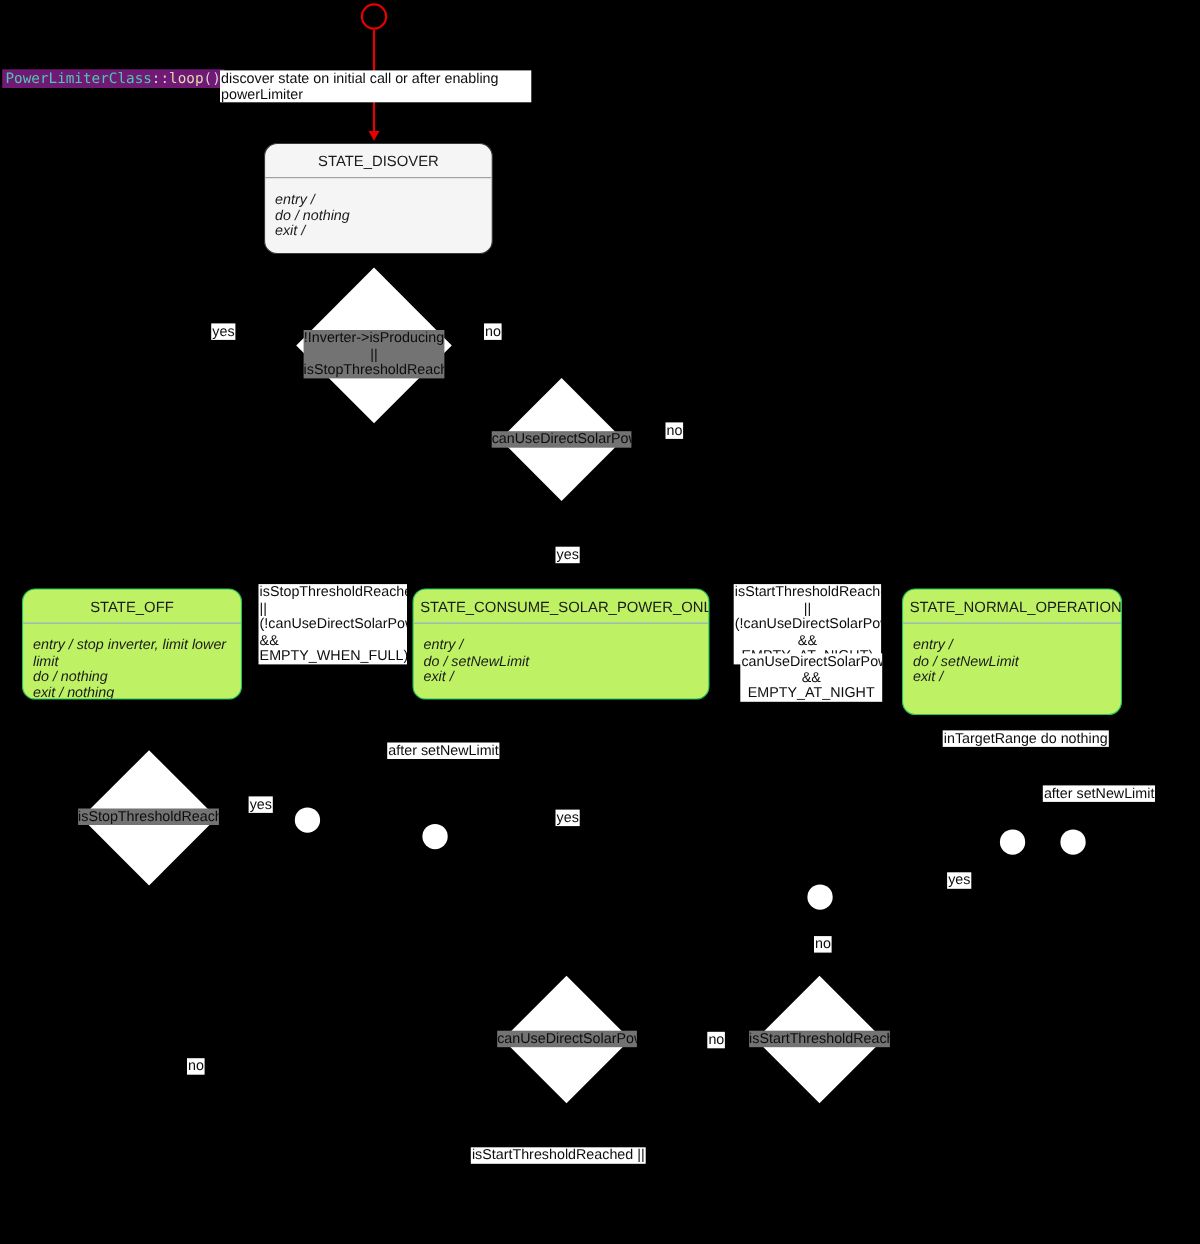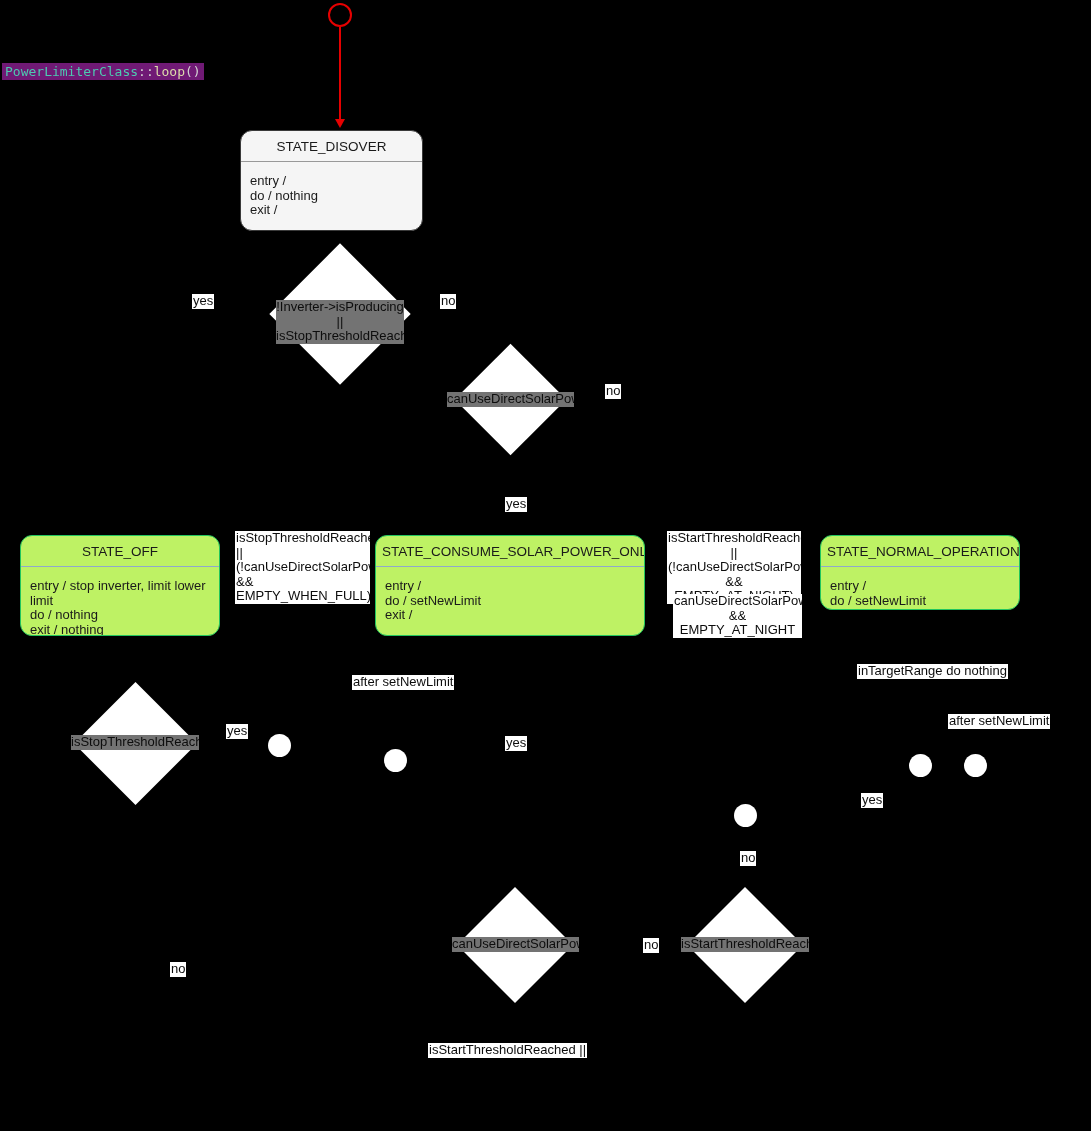--- a/index.html
+++ b/index.html
@@ -76,20 +76,21 @@
   .state-box .divider {
     height: 1px;
     width: 100%;
   }
   .state-box .body {
     font-size: 13px;
     line-height: 14.7px;
     padding: 12px 9px 8px 9px;
     color: #1a1a1a;
     white-space: pre-line;
+    font-style: italic;
   }
   .state-grey {
     background: #f5f5f5;
     border: 1px solid #3a3a3a;
   }
   .state-grey .divider { background: #999999; }
   .state-blue {
     background: #bef264;
     border: 1px solid #22c55e;
   }
@@ -135,22 +136,23 @@
 </head>
 <body>
 
 <div id="canvas">
 
   <div class="code-label"><span class="code-cls">PowerLimiterClass</span><span class="code-sep">::</span><span class="code-fn">loop</span><span class="code-par">()</span></div>
 
   <div class="start-node" style="left:328px; top:3px;"></div>
   <div class="red-line" style="left:339px; top:27px; height:95px;"></div>
   <div class="red-arrowhead" style="left:335px; top:119px;"></div>
-
-  <div class="state-box state-grey" style="left:240px; top:130px; width:183px; height:101px;">
+  <div class="edge-label" style="left:200px; top:64px; width:281px;">discover state on initial call or after enabling powerLimiter</div>
+
+  <div class="state-box state-grey" style="left:240px; top:130px; width:208px; height:101px;">
     <div class="title">STATE_DISOVER</div>
     <div class="divider"></div>
     <div class="body">entry /
 do / nothing
 exit /</div>
   </div>
 
   <div class="diamond" style="left:290px; top:264px; width:100px; height:100px;"></div>
   <div class="diamond-text" style="left:276px; top:300px; width:128px;">!Inverter-&gt;isProducing ||
 isStopThresholdReached</div>
@@ -181,21 +183,21 @@
 do / setNewLimit
 exit /</div>
   </div>
 
   <div class="edge-label center" style="left:667px; top:531px; width:132px;">isStartThresholdReached ||
 (!canUseDirectSolarPower
 &amp;&amp; EMPTY_AT_NIGHT)</div>
   <div class="edge-label center" style="left:673px; top:594px; width:127px;">canUseDirectSolarPower
 &amp;&amp; EMPTY_AT_NIGHT</div>
 
-  <div class="state-box state-blue" style="left:820px; top:535px; width:200px; height:75px;">
+  <div class="state-box state-blue" style="left:820px; top:535px; width:200px; height:115px;">
     <div class="title">STATE_NORMAL_OPERATION</div>
     <div class="divider"></div>
     <div class="body">entry /
 do / setNewLimit
 exit /</div>
   </div>
 
   <div class="edge-label" style="left:352px; top:675px;">after setNewLimit</div>
   <div class="edge-label" style="left:857px; top:664px;">inTargetRange do nothing</div>
   <div class="edge-label" style="left:948px; top:714px;">after setNewLimit</div>

